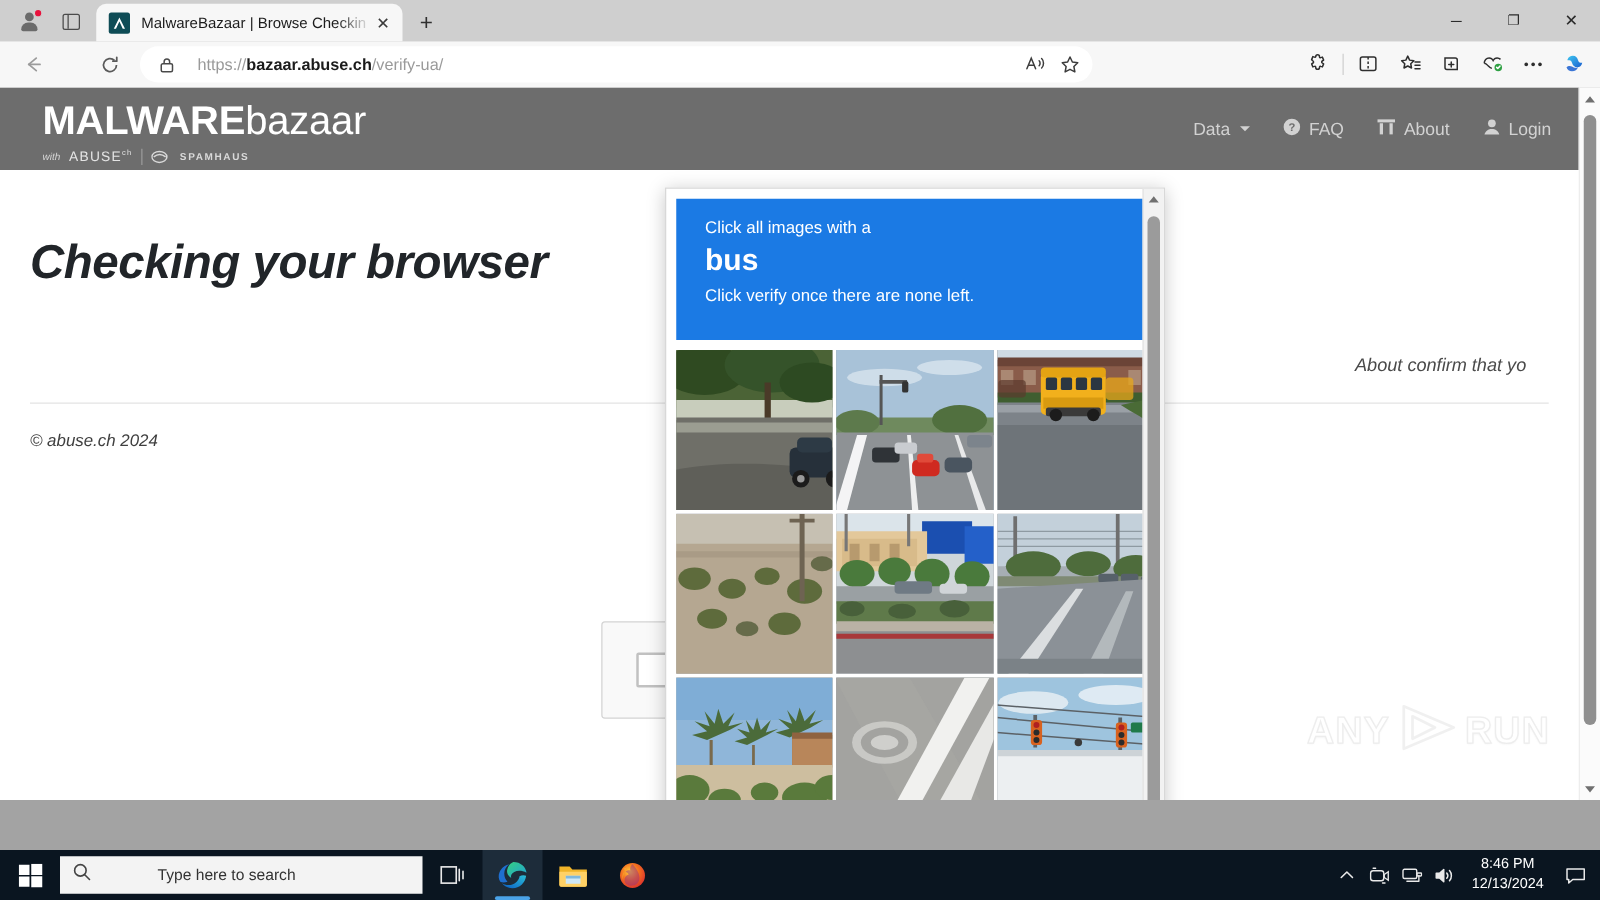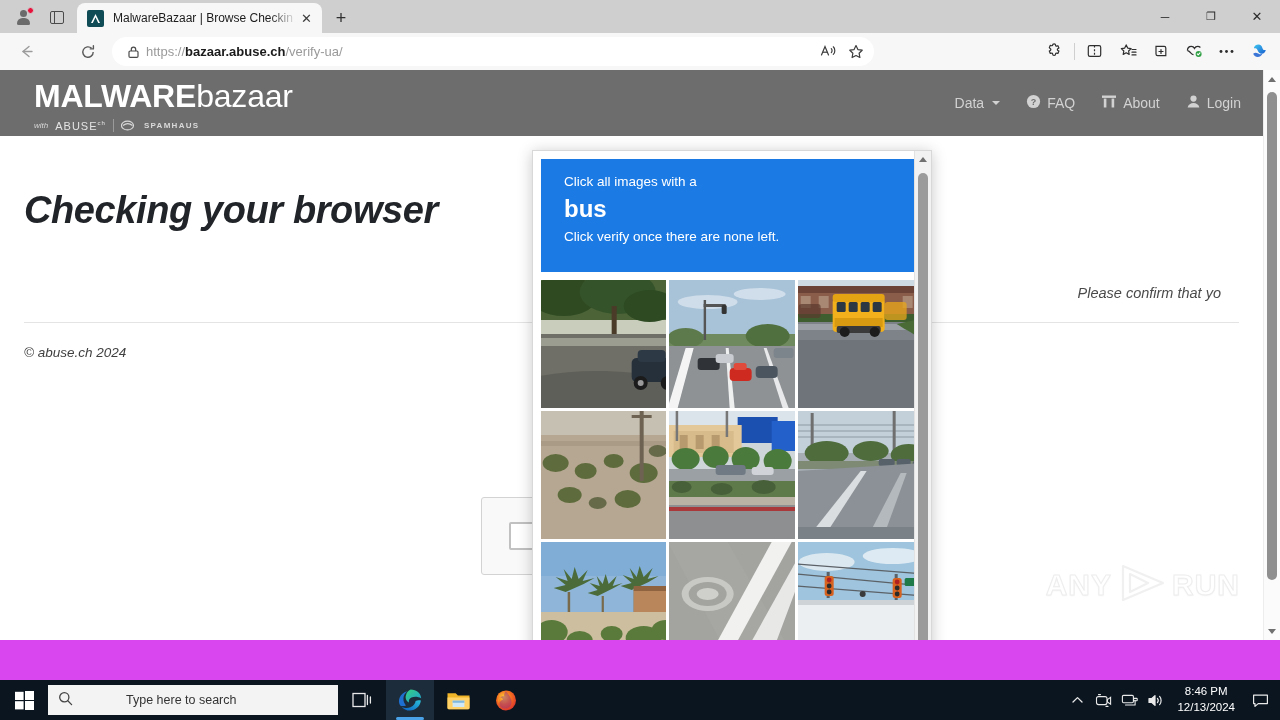--- a/index.html
+++ b/index.html
@@ -5,21 +5,21 @@
   * { box-sizing: border-box; margin: 0; padding: 0; }
   html, body {
     width: 1280px; height: 720px;
     overflow: hidden;
     font-family: "Liberation Sans", sans-serif;
     background: #000;
   }
   .screen { position: relative; width: 1280px; height: 720px; overflow: hidden; }
 
   
-  .browser { position: absolute; inset: 0 0 40px 0; background: #d946ef; }
+  .browser { position: absolute; inset: 0 0 40px 0; background: #a3a3a3; }
 
   .tabstrip { position: relative; height: 33px; background: #cfcfcf; }
   .profile-btn { position: absolute; left: 8px; top: 4px; width: 30px; height: 26px;
     display: flex; align-items: center; justify-content: center; border-radius: 4px; }
   .avatar-glyph { width: 15px; height: 15px; position: relative; }
   .avatar-glyph:before { content: ""; position: absolute; left: 4px; top: 0; width: 7px; height: 7px;
     border-radius: 50%; background: #6b6b6b; }
   .avatar-glyph:after { content: ""; position: absolute; left: 1px; top: 8px; width: 13px; height: 7px;
     border-radius: 7px 7px 2px 2px; background: #6b6b6b; }
   .profile-dot { position: absolute; right: 4px; top: 3px; width: 7px; height: 7px; border-radius: 50%;
@@ -45,21 +45,21 @@
     display: flex; align-items: center; justify-content: center; color: #303030; font-size: 18px;
     font-weight: 300; border-radius: 4px; }
 
   .navbar { position: relative; height: 37px; background: #f7f7f7; display: flex; align-items: center; }
   .nav-btn { width: 32px; height: 30px; margin-left: 4px; display: flex; align-items: center;
     justify-content: center; border-radius: 5px; color: #5a5a5a; }
   .nav-btn.back { margin-left: 10px; color: #9b9b9b; }
   .omnibox { position: absolute; left: 112px; top: 4px; width: 762px; height: 29px;
     background: #ffffff; border-radius: 15px; display: flex; align-items: center; padding: 0 10px; }
   .lock-icon { width: 22px; display: flex; align-items: center; justify-content: center; color: #4a4a4a; }
-  .url { font-size: 13px; color: #9a9a9a; white-space: nowrap; margin-left: 2px; }
+  .url { font-size: 13px; color: #9a9a9a; white-space: nowrap; margin-left: 14px; }
   .url b { color: #1b1b1b; font-weight: 700; }
   .omni-right { position: absolute; right: 4px; top: 2px; display: flex; align-items: center; }
   .omni-ic { width: 28px; height: 25px; display: flex; align-items: center; justify-content: center;
     color: #3c3c3c; }
   .toolbar-right { position: absolute; right: 4px; top: 3px; display: flex; align-items: center; }
   .tb-ic { width: 33px; height: 30px; display: flex; align-items: center; justify-content: center;
     color: #2e2e2e; border-radius: 5px; }
   .tb-sep { width: 1px; height: 17px; background: #cfcfcf; margin: 0 3px; }
 
   
@@ -334,21 +334,21 @@
                   </svg>
               </span>
               <span>Login</span>
             </div>
           </div>
         </div>
 
         <div class="content">
           <h1 class="page-title">Checking your browser</h1>
           <div class="confirm-row">
-            <span class="confirm-text">Please confirm that yo</span>
+            <span class="confirm-text">About confirm that yo</span>
           </div>
           <div class="recaptcha-anchor">
             <span class="anchor-box"></span>
           </div>
           <hr class="divider">
           <div class="footer-copy">© abuse.ch 2024</div>
         </div>
       </div>
 
       <div class="pscroll">

